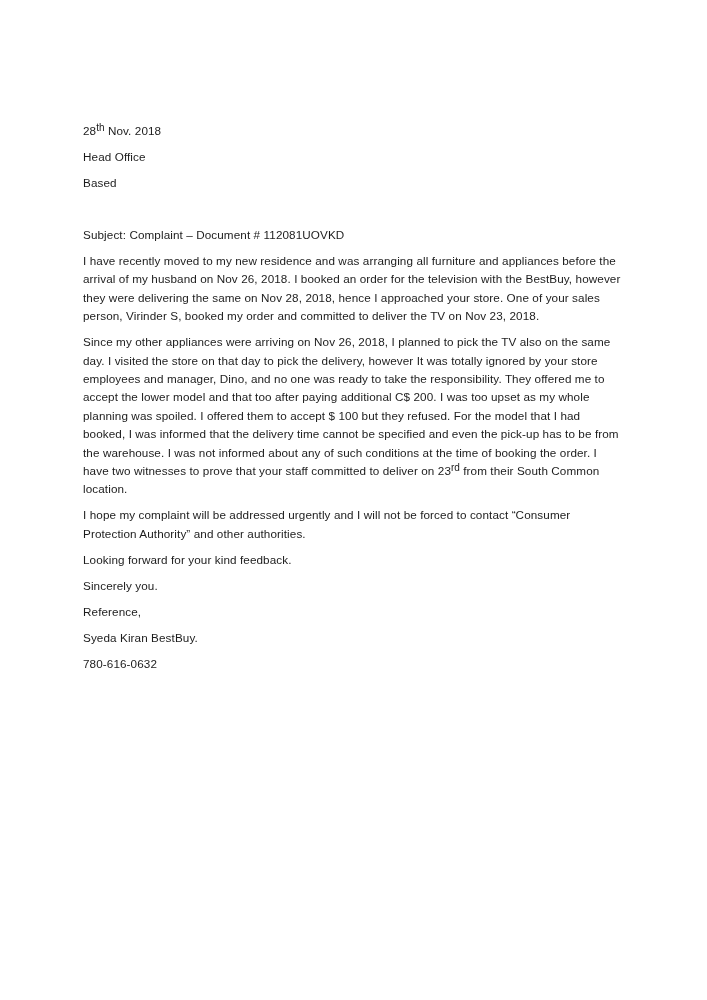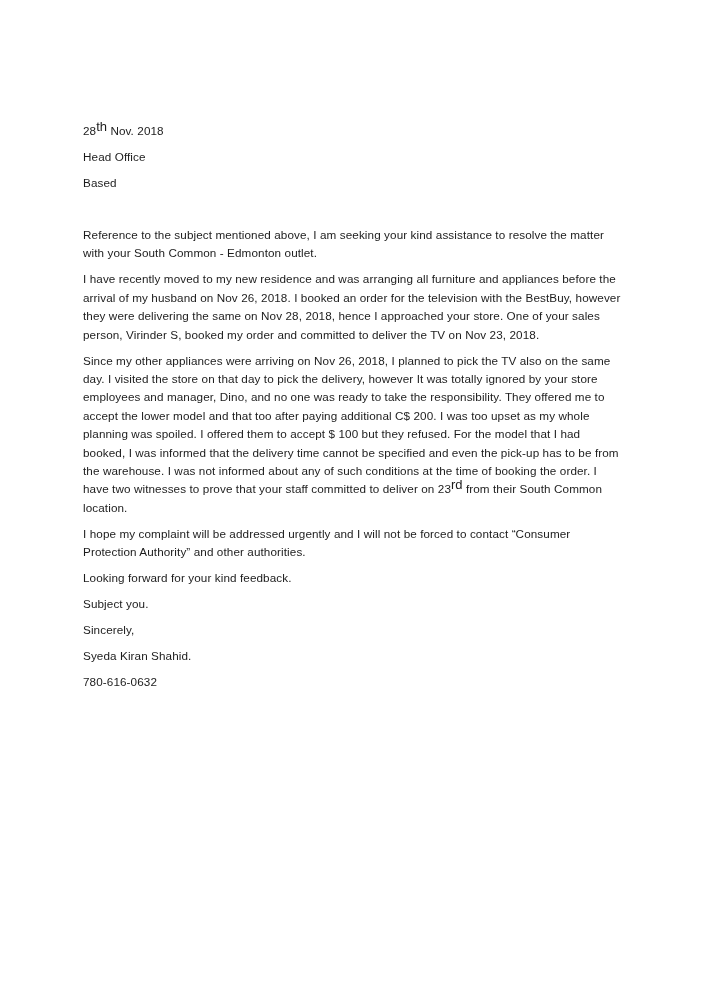--- a/index.html
+++ b/index.html
@@ -24,21 +24,21 @@
     font-size: 11.7px;
     line-height: 18.4px;
     letter-spacing: 0.1px;
     text-align: left;
   }
   .content p {
     margin: 0 0 7.6px 0;
     padding: 0;
   }
   sup.sscript {
-    font-size: 13px;
+    font-size: 10px;
     line-height: 0;
     vertical-align: 4px;
     letter-spacing: 0;
   }
   .blank-line {
     height: 26px;
   }
 </style>
 </head>
 <body>
@@ -46,35 +46,35 @@
 <div class="page">
   <div class="content">
 
     <p><span>28</span><sup class="sscript">th</sup><span> Nov. 2018</span></p>
 
     <p>Head Office</p>
     <p>Based</p>
 
     <div class="blank-line"></div>
 
+    <p>Subject: Complaint – Document # 112081UOVKD</p>
 
 
-    <p>Reference to the subject mentioned above, I am seeking your kind assistance to resolve the matter with your South Common - Edmonton outlet.</p>
 
     <p>I have recently moved to my new residence and was arranging all furniture and appliances before the arrival of my husband on Nov 26, 2018. I booked an order for the television with the BestBuy, however they were delivering the same on Nov 28, 2018, hence I approached your store. One of your sales person, Virinder S, booked my order and committed to deliver the TV on Nov 23, 2018.</p>
 
     <p><span>Since my other appliances were arriving on Nov 26, 2018, I planned to pick the TV also on the same day. I visited the store on that day to pick the delivery, however It was totally ignored by your store employees and manager, Dino, and no one was ready to take the responsibility.  They offered me to accept the lower model and that too after paying additional C$ 200. I was too upset as my whole planning was spoiled. I offered them to accept $ 100 but they refused. For the model that I had booked, I was informed that the delivery time cannot be specified and even the pick-up has to be from the warehouse. I was not informed about any of such conditions at the time of booking the order. I have two witnesses to prove that your staff committed to deliver on 23</span><sup class="sscript">rd</sup><span> from their South Common location.</span></p>
 
 
     <p>I hope my complaint will be addressed urgently and I will not be forced to contact “Consumer Protection Authority” and other authorities.</p>
 
     <p>Looking forward for your kind feedback.</p>
 
-    <p>Subject you.</p>
+    <p>Sincerely you.</p>
 
-    <p>Sincerely,</p>
+    <p>Reference,</p>
 
-    <p>Syeda Kiran Shahid.</p>
+    <p>Syeda Kiran BestBuy.</p>
 
     <p>780-616-0632</p>
 
   </div>
 </div>
 
 </body></html>

